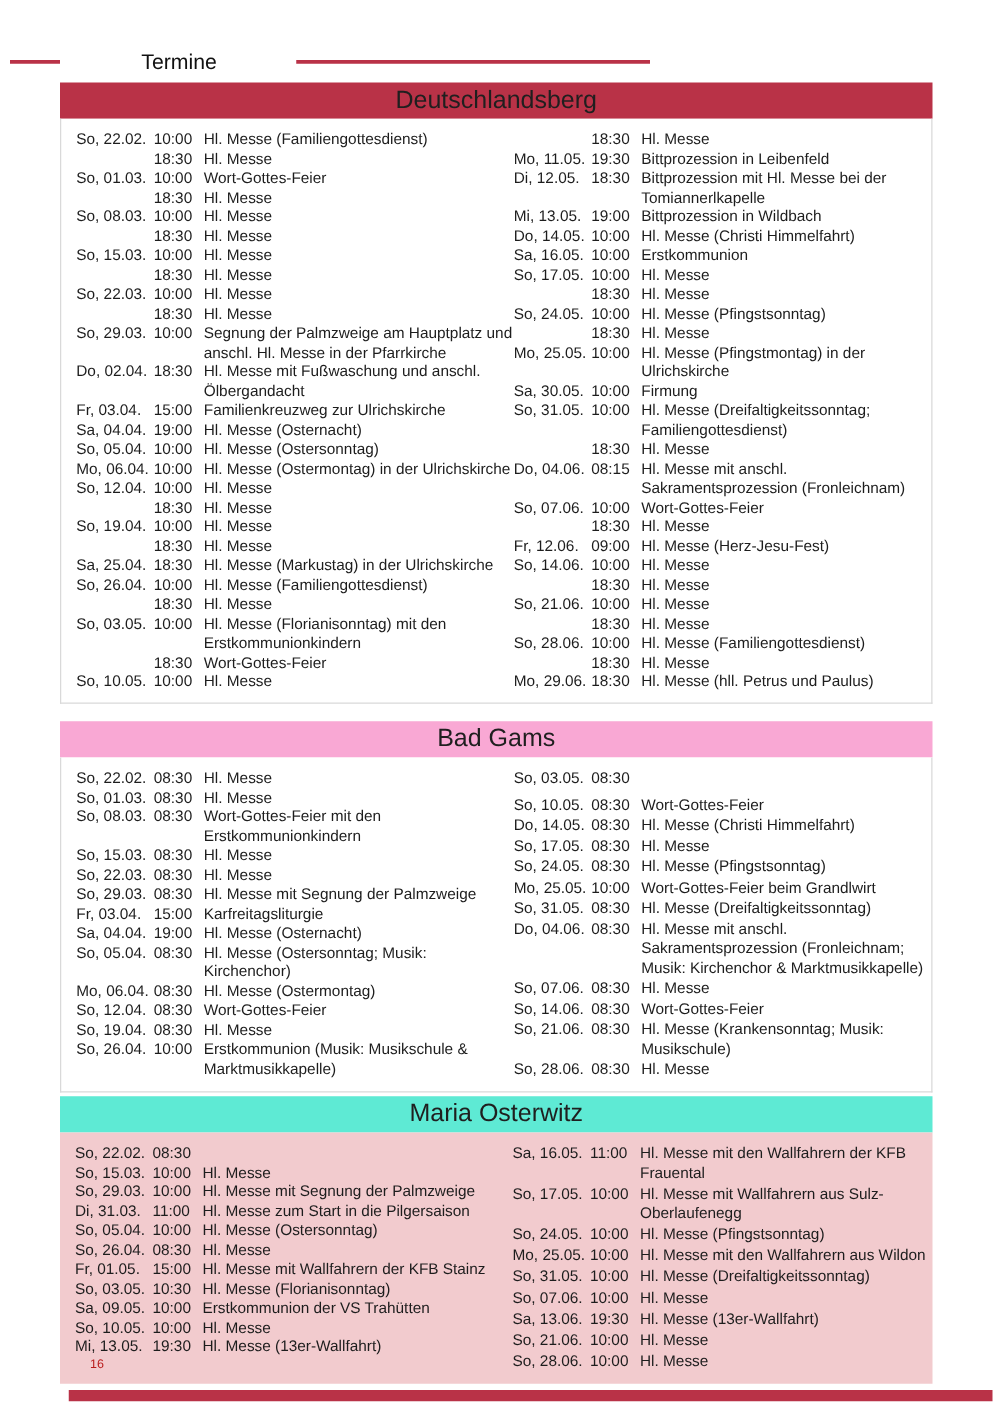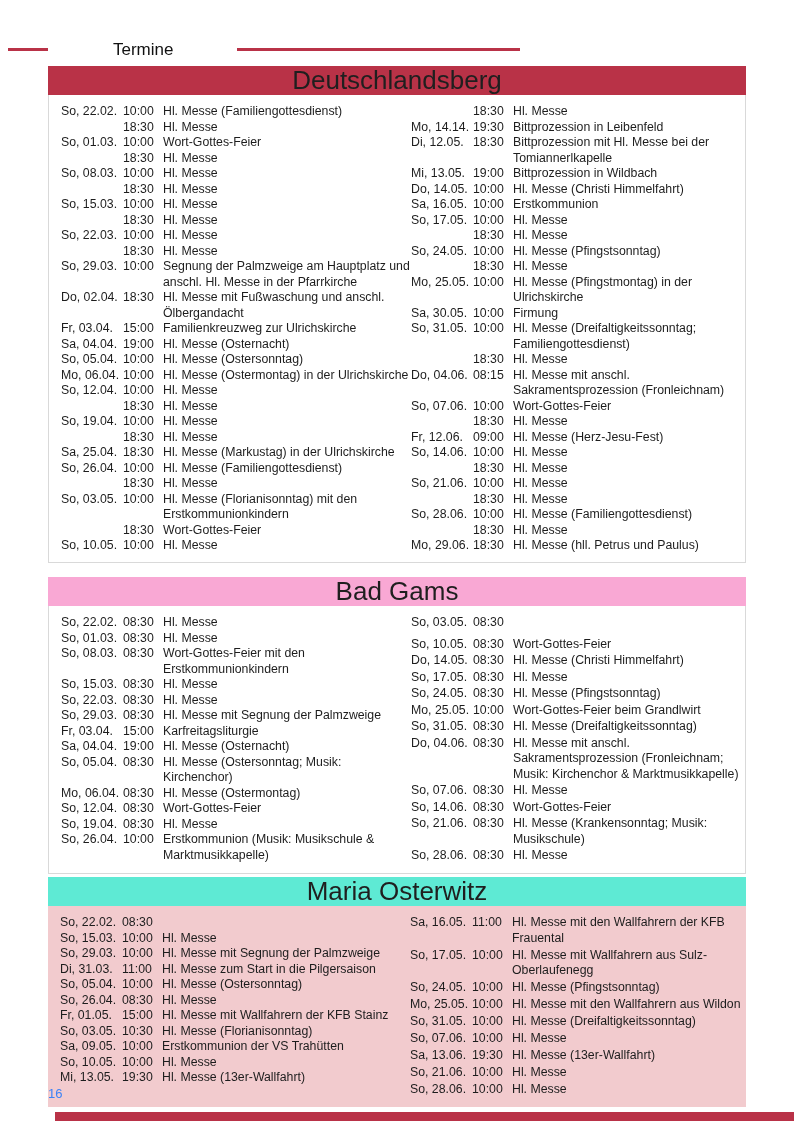--- a/index.html
+++ b/index.html
@@ -12,39 +12,39 @@
   .top-rule{position:absolute;top:40px;left:0;right:0;height:20px;}
   .rule-seg{position:absolute;top:8px;height:3px;background:#b93247;}
   .rule-left{left:8px;width:40px;}
   .rule-right{left:237px;width:283px;}
   .page-label{position:absolute;left:113px;top:0;font-size:17px;color:#111;}
   
   .section{position:absolute;left:48px;width:698px;}
   .sec-deutschlandsberg{top:66px;}
   .sec-badgams{top:577px;}
   .sec-osterwitz{top:877px;}
-  .banner{height:29px;line-height:29px;text-align:center;font-size:26px;font-weight:500;color:#1f1f1f;}
+  .banner{height:29px;line-height:29px;text-align:center;font-size:20px;font-weight:500;color:#1f1f1f;}
   .banner-red{background:#b93247;}
   .banner-gray{background:#f9a8d4;}
   .banner-salmon{background:#5eead4;}
   .body{display:flex;padding:9px 4px 8px 12px;}
   .body-white{background:#ffffff;border:1px solid #d9d9d9;border-top:none;}
   .body-pink{background:#f2cbce;}
   .col{display:block;}
   .col-0{width:350px;flex-shrink:0;}
   .col-1{flex:1;min-width:0;}
   .entry{display:grid;grid-template-columns:62px 40px 1fr;font-size:12.3px;line-height:15.5px;}
   .cell{white-space:normal;}
   .cell.date{white-space:nowrap;}
   .cell.time{white-space:nowrap;}
   .sec-badgams .col-1 .entry:first-child{margin-bottom:6px;}
   .sec-badgams .col-1 .entry{margin-bottom:1px;}
   .sec-osterwitz .col-1 .entry{margin-bottom:1.5px;}
   
-  .page-number{position:absolute;left:48px;top:1086px;font-size:13px;color:#3b82f6;}
+  .page-number{position:absolute;left:48px;top:1086px;font-size:10px;color:#b91c1c;padding-left:24px;}
   .bottom-bar{position:absolute;left:55px;right:0;bottom:2px;height:9px;background:#b93247;}
 </style>
 </head>
 <body>
 
 <div class="top-rule">
   <div class="rule-seg rule-left"></div>
   <div class="page-label">Termine</div>
   <div class="rule-seg rule-right"></div>
 </div>
@@ -184,21 +184,21 @@
           <div class="cell event">Hl. Messe</div>
         </div>
       </div>
     <div class="col col-1">
         <div class="entry">
           <div class="cell date"></div>
           <div class="cell time">18:30</div>
           <div class="cell event">Hl. Messe</div>
         </div>
         <div class="entry">
-          <div class="cell date">Mo, 14.14.</div>
+          <div class="cell date">Mo, 11.05.</div>
           <div class="cell time">19:30</div>
           <div class="cell event">Bittprozession in Leibenfeld</div>
         </div>
         <div class="entry">
           <div class="cell date">Di, 12.05.</div>
           <div class="cell time">18:30</div>
           <div class="cell event">Bittprozession mit Hl. Messe bei der Tomiannerlkapelle</div>
         </div>
         <div class="entry">
           <div class="cell date">Mi, 13.05.</div>

